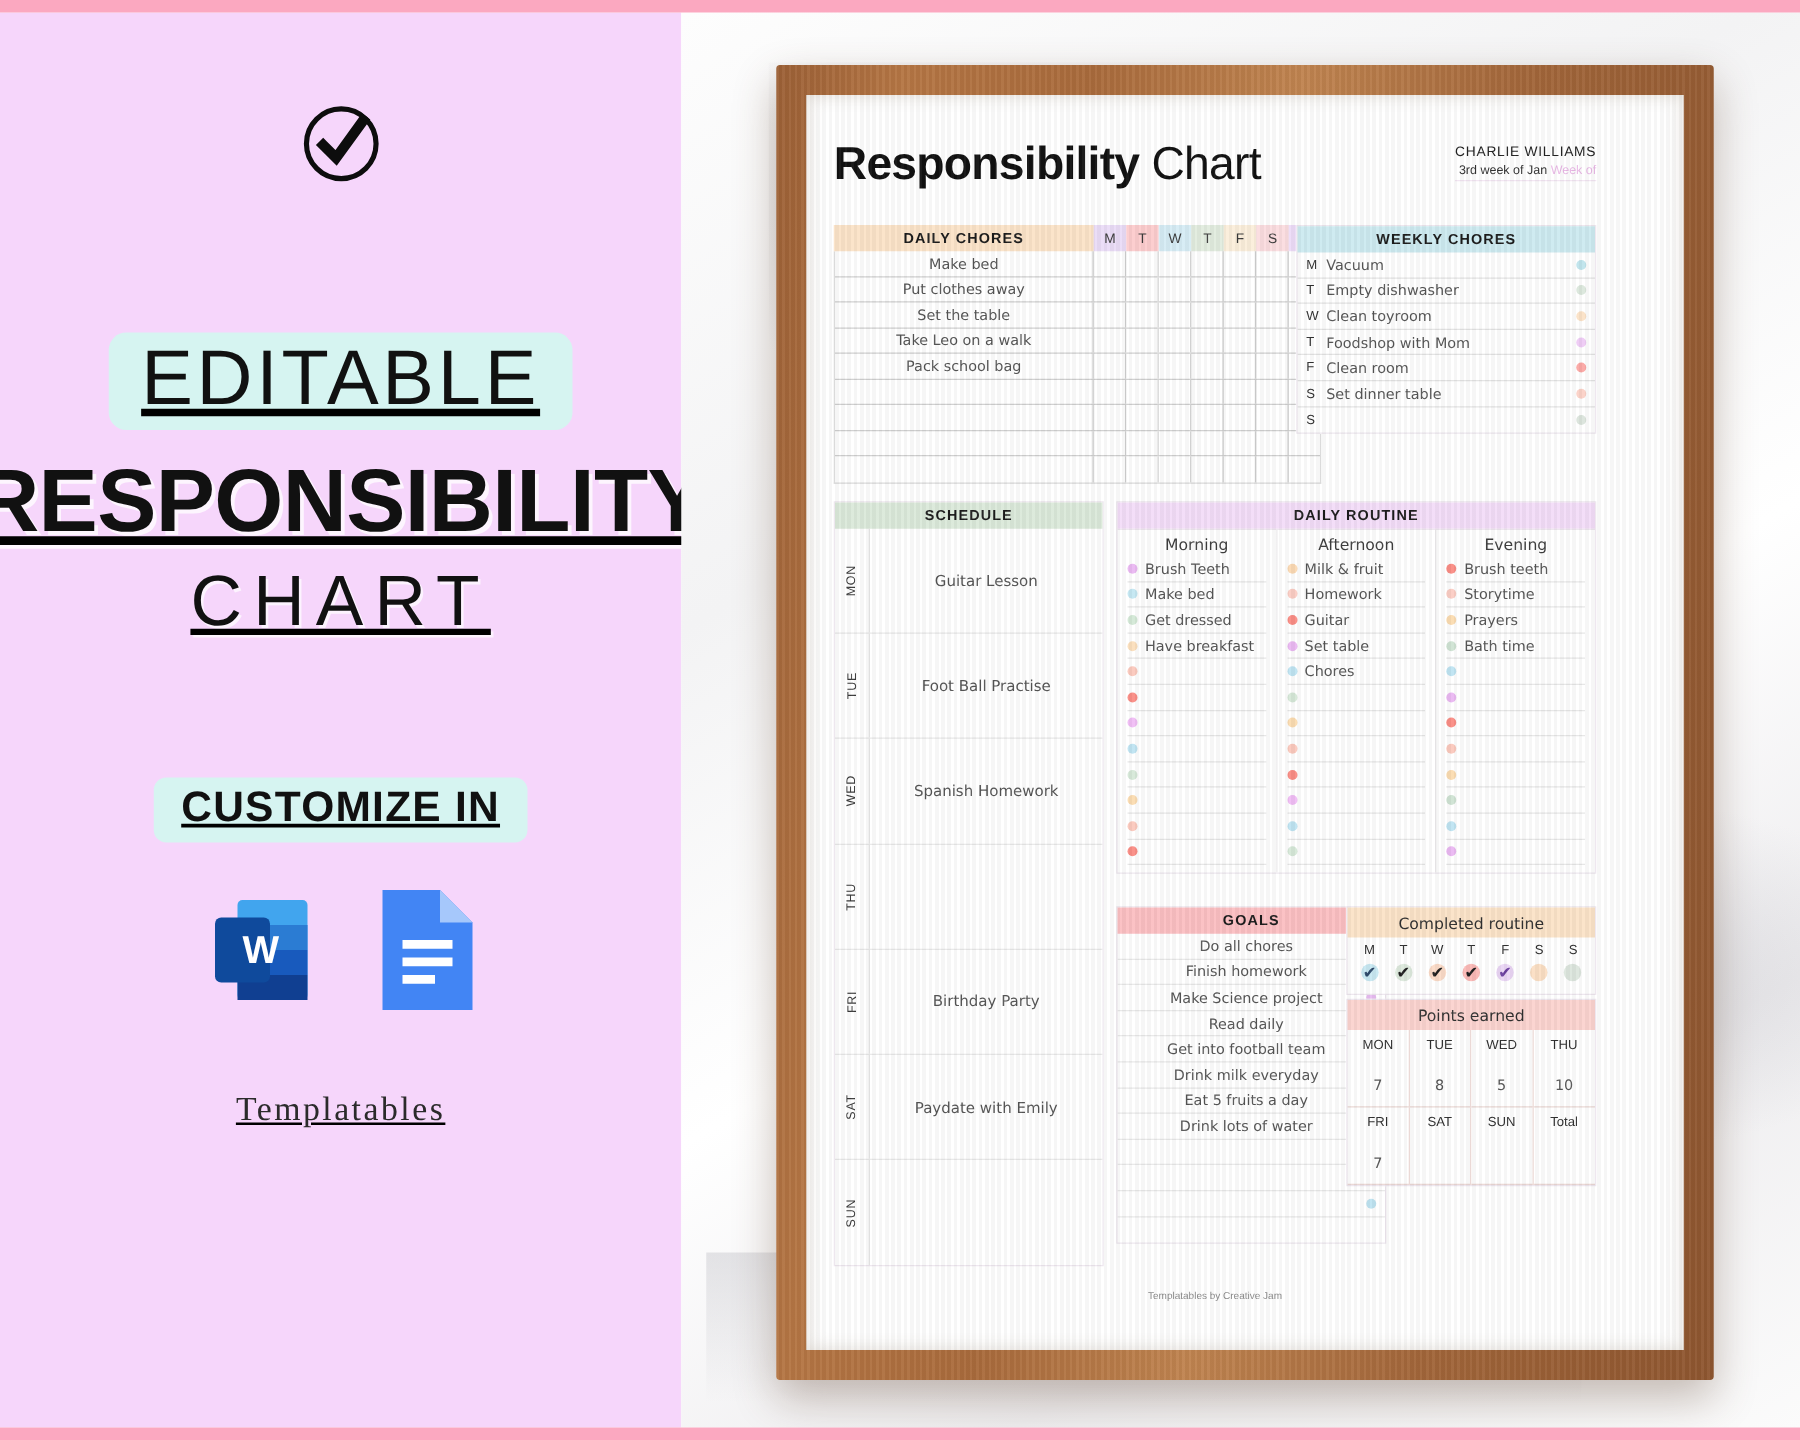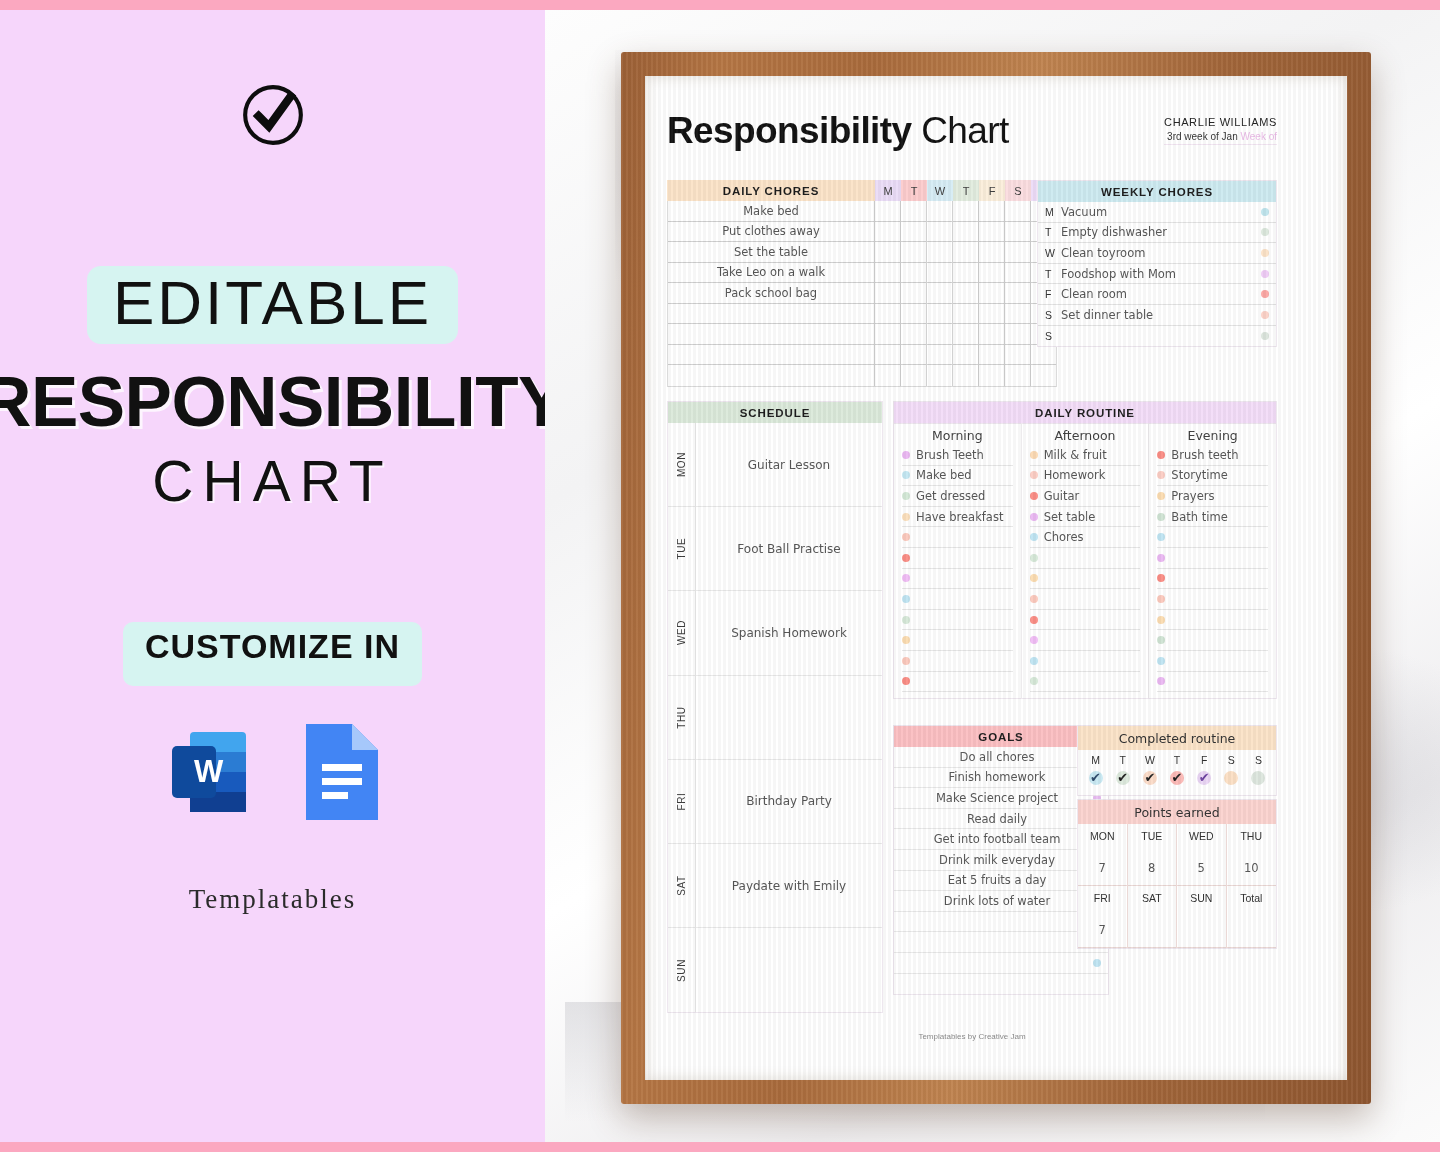--- a/index.html
+++ b/index.html
@@ -8,38 +8,38 @@
 
   
   .strip { position: absolute; left: 0; width: 1440px; height: 10px; background: #fba8c0; z-index: 40; }
   .strip.top { top: 0; }
   .strip.bottom { bottom: 0; }
 
   
   .left-panel {
     position: absolute; left: 0; top: 10px; width: 545px; height: 1132px;
     background: #f6d6fb;
-    display: flex; flex-direction: column; align-items: center;
+    display: flex; flex-direction: column; align-items: center; text-decoration: underline;
   }
   .check-logo { margin-top: 72px; width: 66px; height: 66px; }
   .pill {
     background: #d6f4f1; border-radius: 14px; padding: 6px 26px 10px 26px;
     margin-top: 118px;
   }
   .pill-text { font-size: 62px; letter-spacing: 3px; color: #111; font-weight: 300; line-height: 1; }
   .big-title {
     font-size: 71px; font-weight: 800; letter-spacing: -0.5px; color: #111;
     margin-top: 22px; text-shadow: 3px 3px 0 rgba(255,255,255,.75);
     line-height: 1;
   }
   .sub-title {
     font-size: 57px; font-weight: 300; letter-spacing: 9px; color: #111;
     margin-top: 16px; text-shadow: 2px 2px 0 rgba(255,255,255,.7); line-height: 1;
   }
-  .pill2 { background: #d6f4f1; border-radius: 10px; padding: 5px 22px 20px 22px; margin-top: 112px; }
+  .pill2 { background: #d6f4f1; border-radius: 10px; padding: 5px 22px 8px 22px; margin-top: 112px; }
   .pill2-text { font-size: 34px; font-weight: 700; letter-spacing: 1px; color: #111; line-height: 1.15; }
   .app-icons { display: flex; gap: 34px; margin-top: 34px; }
   .brand { margin-top: 60px; font-size: 27px; letter-spacing: 2px; color: #2b2b2b; font-weight: 300;
            font-family: "Liberation Serif", serif; }
 
   
   .right-panel {
     position: absolute; left: 545px; top: 10px; width: 895px; height: 1132px;
     background: linear-gradient(150deg,#fdfdfd 0%,#f3f3f4 30%,#ffffff 55%,#eeedef 78%,#fbfbfb 100%);
     overflow: hidden;

